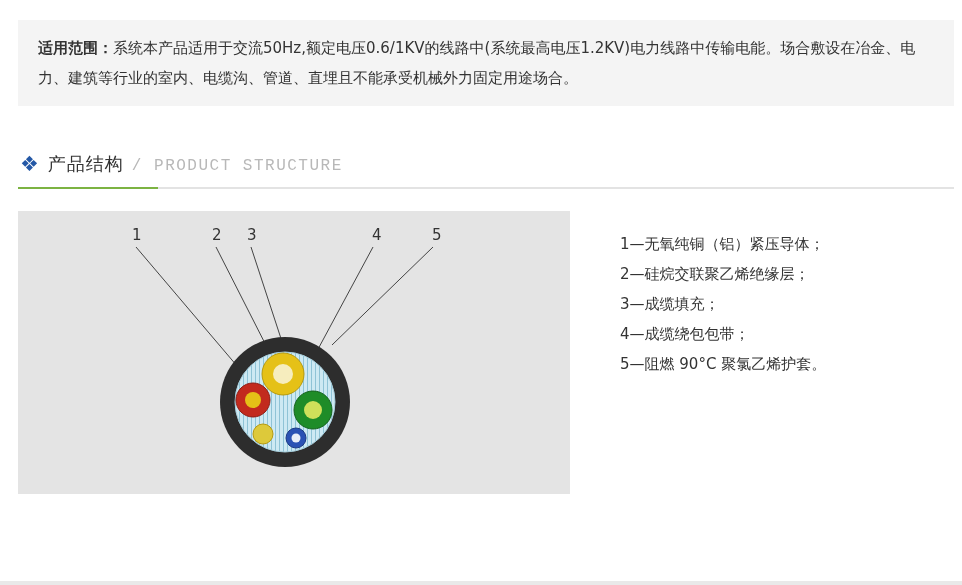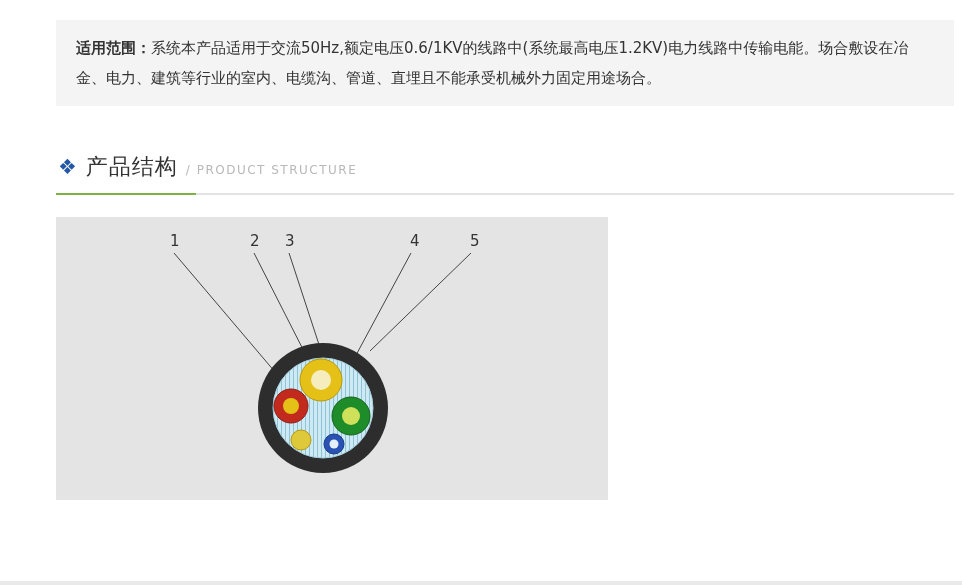--- a/index.html
+++ b/index.html
@@ -4,21 +4,21 @@
 <style>
   * { margin:0; padding:0; box-sizing:border-box; }
   html,body { width:962px; height:585px; }
   body {
     background:#ffffff;
     font-family:"DejaVu Sans","Liberation Sans",sans-serif;
     color:#333333;
     overflow:hidden;
     position:relative;
   }
-  .page { padding:20px 8px 0 18px;margin-left:38px; }
+  .page { padding:20px 8px 0 18px; }
 
   
   .intro-panel {
     background:#f4f4f4;
     padding:13px 20px 13px 20px;
     font-size:15px;
     line-height:30px;
     color:#333;
   }
   .intro-panel b { font-weight:bold; }
@@ -30,26 +30,27 @@
     align-items:baseline;
     padding-left:2px;
   }
   .diamond-icon {
     color:#2458a6;
     font-size:21px;
     margin-right:9px;
     align-self:center;
     line-height:1;
   }
-  .title-cn { font-size:22px; color:#333; letter-spacing:1px; }
+  .title-cn { font-size:18px; color:#333; letter-spacing:1px; }
   .title-en {
-    font-size:12px;
+    font-size:16px;
     color:#b8b8b8;
     letter-spacing:1.5px;
     margin-left:8px;
+    font-family:Liberation Mono, monospace;
   }
   .header-rule {
     margin-top:11px;
     height:2px;
     background:#e3e3e3;
     position:relative;
   }
   .rule-accent {
     position:absolute; left:0; top:0;
     width:140px; height:2px;
@@ -140,18 +141,25 @@
         <circle cx="295" cy="199" r="19" fill="#1e8c28" stroke="#14621b" stroke-width="1"></circle>
         <circle cx="295" cy="199" r="9" fill="#cfe05a"></circle>
 
         <circle cx="245" cy="223" r="10" fill="#ddc93a" stroke="#b79a0e" stroke-width="1"></circle>
 
         <circle cx="278" cy="227" r="10" fill="#2a52b4" stroke="#1c3a84" stroke-width="1"></circle>
         <circle cx="278" cy="227" r="4.5" fill="#e8eef8"></circle>
       </svg>
     </div>
 
+    <div class="legend">
+      <div class="legend-item">1—无氧纯铜（铝）紧压导体；</div>
+      <div class="legend-item">2—硅烷交联聚乙烯绝缘层；</div>
+      <div class="legend-item">3—成缆填充；</div>
+      <div class="legend-item">4—成缆绕包包带；</div>
+      <div class="legend-item">5—阻燃 90°C 聚氯乙烯护套。</div>
+    </div>
 
   </div>
 
 </div>
 
 <div class="footer-strip"></div>
 
 </body></html>

